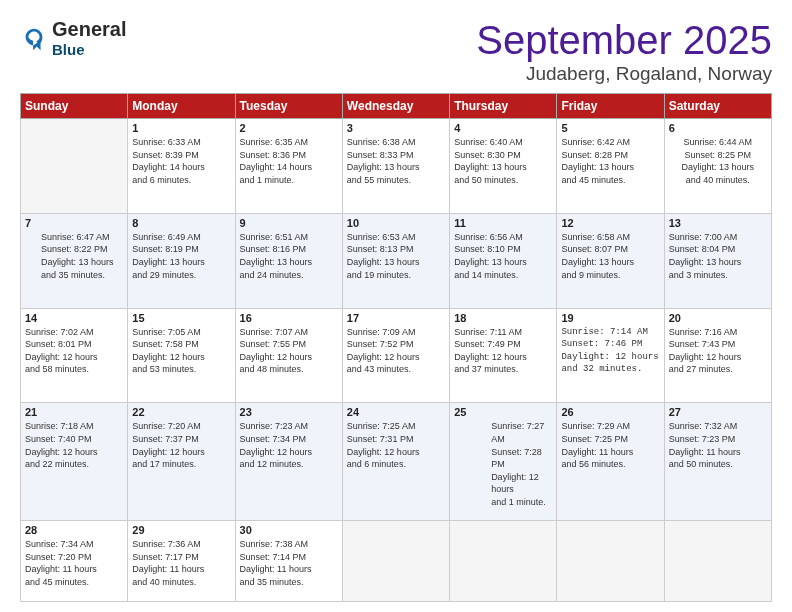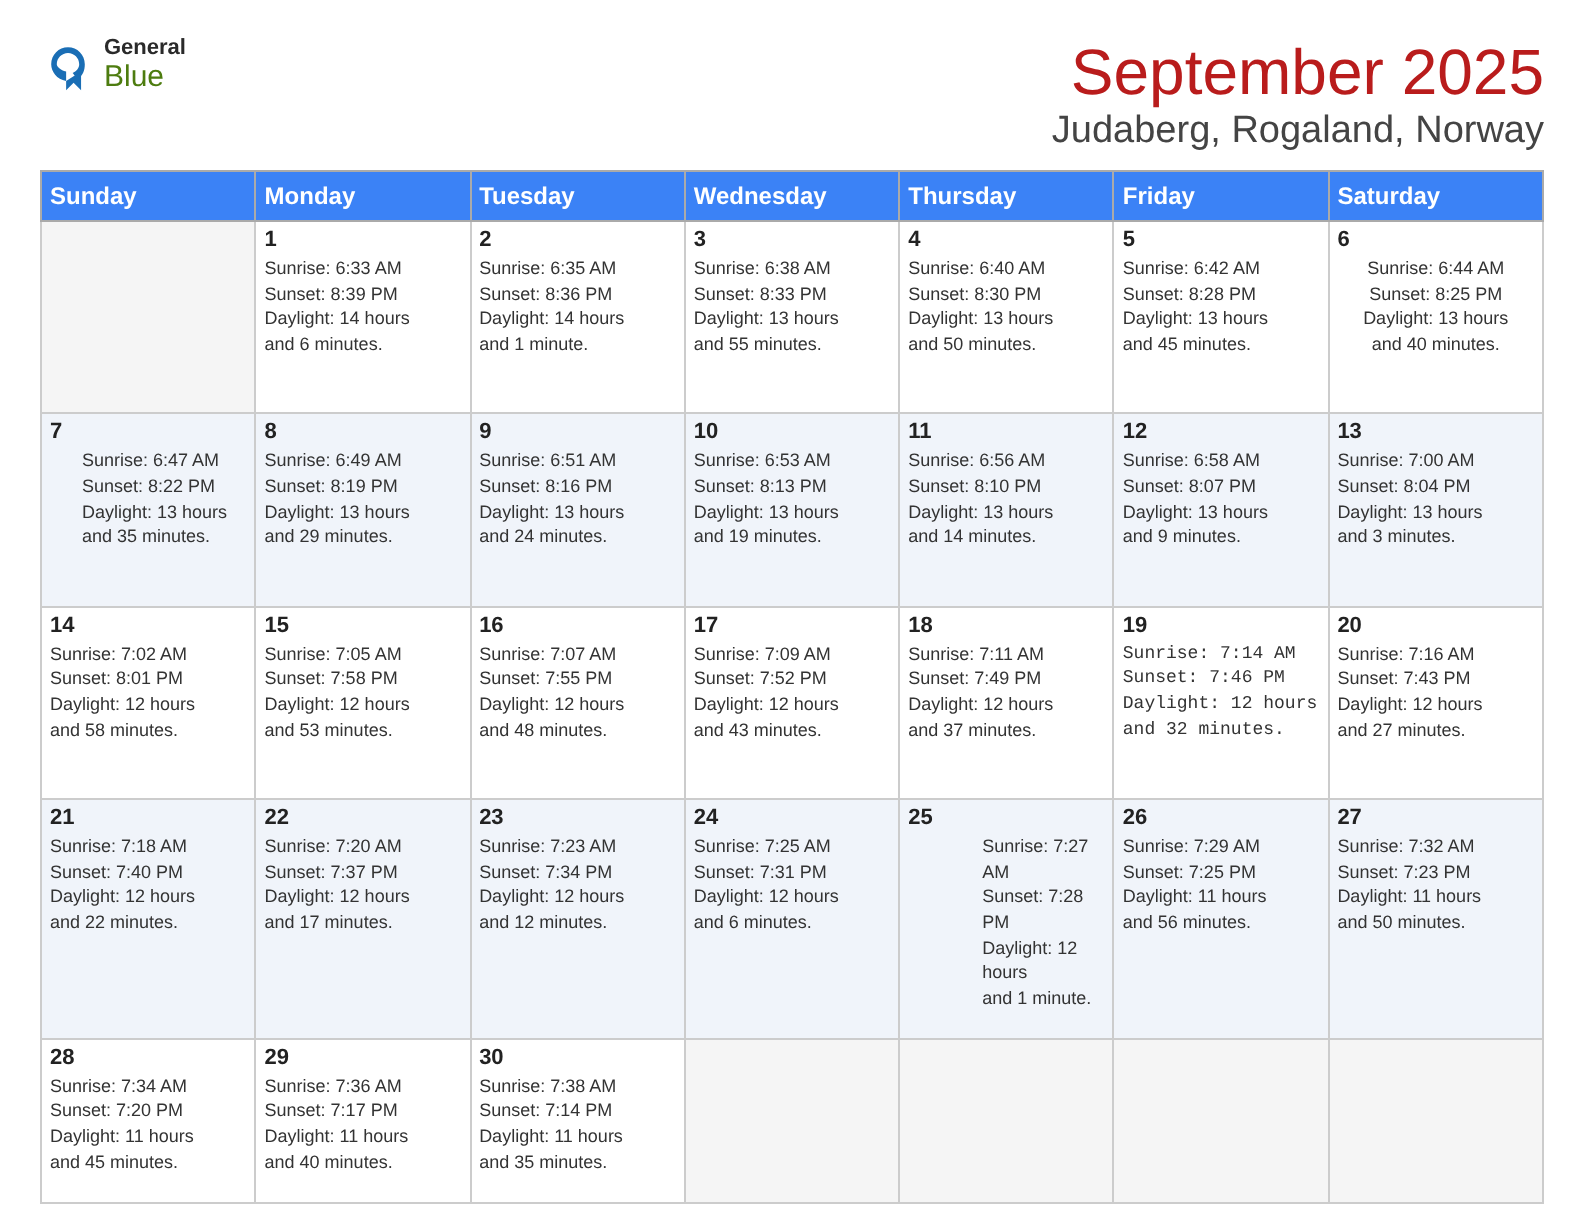--- a/index.html
+++ b/index.html
@@ -29,36 +29,36 @@
       gap: 4px;
     }
     .logo-icon {
       width: 28px;
       height: 28px;
     }
     .header-right {
       text-align: right;
     }
     .month-title {
-      font-size: 32px;
+      font-size: 40px;
       font-weight: normal;
-      color: #b91c1c;
+      color: #4c1d95;
     }
     .location {
       font-size: 19px;
       color: #444;
     }
     .calendar {
       border-collapse: collapse;
       width: 100%;
       flex: 1;
       table-layout: fixed;
     }
     .calendar th {
-      background: #3b82f6;
+      background: #b91c1c;
       color: #fff;
       font-size: 12px;
       font-weight: bold;
       padding: 5px 4px;
       border: 1px solid #aaa;
       text-align: left;
     }
     .calendar td {
       border: 1px solid #ccc;
       vertical-align: top;
@@ -95,22 +95,22 @@
 <body>
 
 <div class="page">
   <div class="top-section">
     <div class="logo">
       <svg class="logo-icon" viewBox="0 0 30 30" xmlns="http://www.w3.org/2000/svg">
         <path d="M15 5 C10 5, 6 9, 6 14 C6 18, 9 22, 14 23 L14 18 C11 17, 9 15.5, 9 14 C9 10.7, 11.7 8, 15 8 C18.3 8, 21 10.7, 21 14 C21 16, 19.5 17.8, 17.5 18.7 L20 22 C23 20.2, 24 17.3, 24 14 C24 9, 20 5, 15 5Z" fill="#1a6eb5"></path>
         <path d="M14 23 L14 28 L18 24 L22 28 L22 18 Z" fill="#1a6eb5"></path>
       </svg>
       <div>
-        <div style="font-size:11px;font-weight:bold;color:#2a2a2a;">General</div>
-        <div style="font-size:15px;font-weight:normal;color:#4d7c0f;">Blue</div>
+        <div style="font-size:20px;font-weight:bold;color:#2a2a2a;">General</div>
+        <div style="font-size:15px;font-weight:bold;color:#0c4a6e;">Blue</div>
       </div>
     </div>
     <div class="header-right">
       <div class="month-title">September 2025</div>
       <div class="location">Judaberg, Rogaland, Norway</div>
     </div>
   </div>
 
   <table class="calendar">
     <thead>

